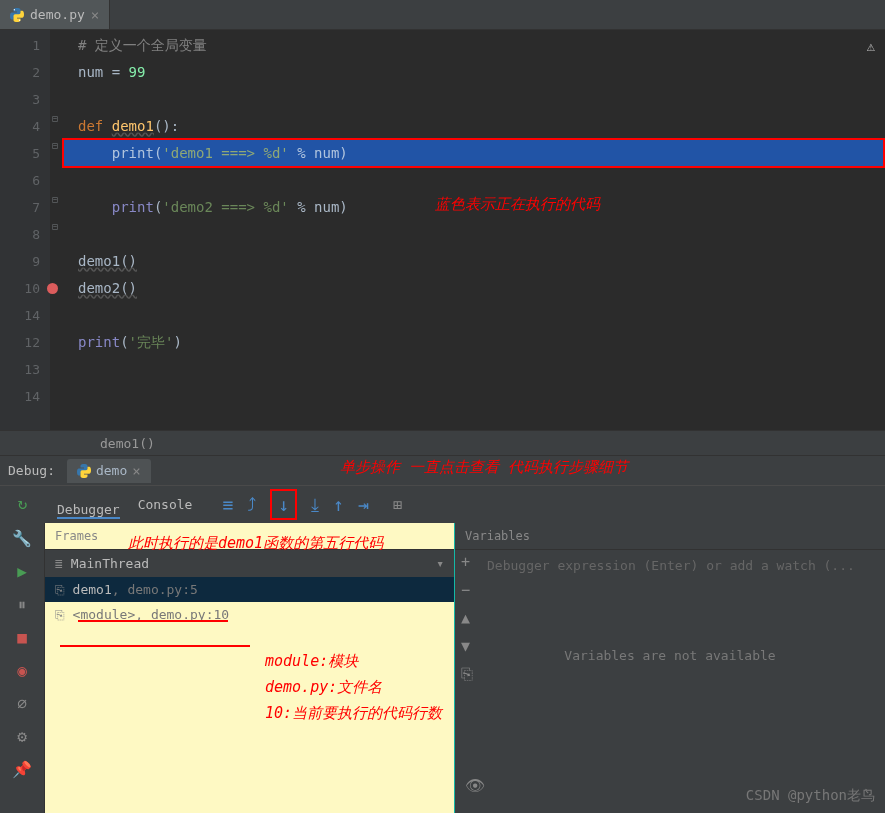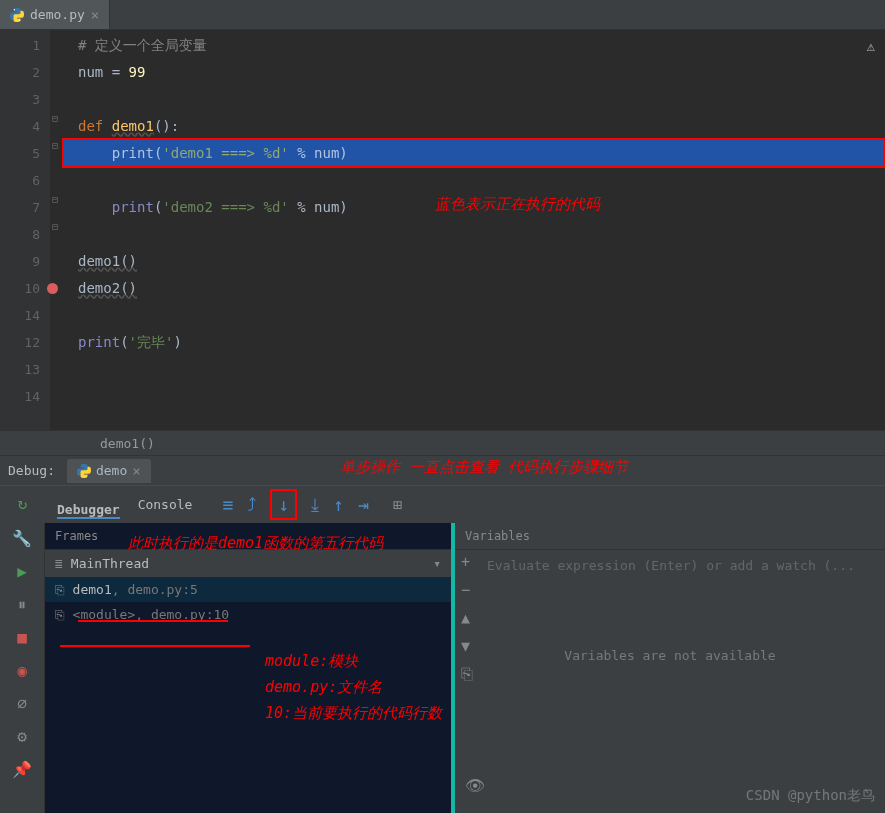--- a/index.html
+++ b/index.html
@@ -16,49 +16,49 @@
 .fold-marks { width: 20px; position: relative; }
 .fold { position: absolute; left: 2px; color: #606366; font-size: 10px; }
 .code-area { flex: 1; font-family: Consolas, monospace; font-size: 14px; line-height: 27px; padding-top: 2px; padding-left: 8px; position: relative; }
 .code-line { height: 27px; white-space: pre; }
 .comment { color: #808080; }
 .keyword { color: #cc7832; }
 .funcname { color: #ffc66d; }
 .builtin { color: #8888c6; }
 .string { color: #6a8759; }
 .op { color: #a9b7c6; }
-.number { color: #fef9c3; }
+.number { color: #86efac; }
 .ident { color: #a9b7c6; }
 .und-wavy { text-decoration: underline wavy #555; }
 .exec-line { position: absolute; background: #2154a6; border: 2px solid #ff0000; height: 30px; left: -8px; right: 0; z-index: 0; }
 .code-line-content { position: relative; z-index: 1; }
 .warning-icon { position: absolute; right: 10px; top: 8px; color: #bbb; font-size: 14px; }
 
 .breadcrumb { background: #3c3f41; height: 25px; padding-left: 100px; font-size: 13px; color: #999; line-height: 25px; border-top: 1px solid #323232; }
 
 .debug-bar { background: #3c3f41; height: 30px; display: flex; align-items: center; padding: 0 8px; border-top: 1px solid #323232; position: relative; }
 .debug-label { font-size: 13px; color: #bbb; margin-right: 12px; }
 .debug-tab { background: #4e5254; padding: 4px 10px; display: flex; align-items: center; gap: 5px; font-size: 13px; border-radius: 3px 3px 0 0; }
 
 .toolbar { background: #3c3f41; height: 38px; display: flex; align-items: center; border-top: 1px solid #4a4a4a; }
 .debugger-tabs { display: flex; gap: 18px; padding: 0 12px; font-size: 13px; height: 100%; align-items: center; }
 .dbg-tab { color: #bbb; cursor: pointer; }
-.dbg-tab.active { border-bottom: 2px solid #4a88c7; padding-bottom: 0; margin-top: 12px; font-weight: bold; }
+.dbg-tab.active { border-bottom: 2px solid #4a88c7; padding-bottom: 0; margin-top: 12px; }
 .step-icons { display: flex; gap: 14px; margin-left: 18px; align-items: center; }
 .step-btn { color: #4a88c7; font-size: 18px; cursor: pointer; }
 .step-highlight { border: 2px solid #ff0000; padding: 3px 6px; }
 .calc-icon { color: #888; font-size: 15px; margin-left: 10px; }
 
 .panels { display: flex; height: 290px; background: #3c3f41; }
 .side-icons { width: 45px; background: #3c3f41; display: flex; flex-direction: column; align-items: center; gap: 14px; padding-top: 6px; border-right: 1px solid #323232; }
 .side-btn { color: #888; font-size: 16px; cursor: pointer; }
 .side-btn.green { color: #499c54; }
 .side-btn.red { color: #c75450; }
 
-.frames-panel { width: 410px; background: #0f172a; border-right: 4px solid #14b8a6; position: relative; text-align: right; }
+.frames-panel { width: 410px; background: #fef9c3; border-right: 1px solid #14b8a6; position: relative; text-align: right; }
 .panel-header { display: flex; font-size: 12px; color: #888; padding: 6px 10px; border-bottom: 1px solid #323232; }
 .thread-row { background: #3c3f41; padding: 6px 10px; display: flex; align-items: center; gap: 8px; font-size: 13px; color: #bbb; }
 .thread-icon { color: #888; }
 .frame-row { padding: 5px 10px; display: flex; align-items: center; gap: 8px; font-size: 13px; color: #bbb; }
 .frame-row.selected { background: #0d293e; }
 .frame-icon { color: #888; font-size: 12px; }
 .dim { color: #787878; }
 .dropdown-arrow { margin-left: auto; color: #888; }
 
 .vars-panel { flex: 1; background: #3c3f41; position: relative; }
@@ -200,21 +200,21 @@
     <div class="panel-header">
         <span>Variables</span>
       </div>
     <div class="var-controls">
       <span>+</span>
       <span>−</span>
       <span>▲</span>
       <span>▼</span>
       <span>⎘</span>
     </div>
-    <div class="eval-hint">Evaluate expression (Enter) or add a watch (...</div>
+    <div class="eval-hint">Debugger expression (Enter) or add a watch (...</div>
     <div class="no-vars">Variables are not available</div>
     <span class="eye-icon">👁</span>
   </div>
 </div>
 
 <div class="annotation" style="top:195px;left:435px">蓝色表示正在执行的代码</div>
 <div class="annotation" style="top:458px;left:340px">单步操作  一直点击查看  代码执行步骤细节</div>
 <div class="annotation" style="top:534px;left:128px">此时执行的是demo1函数的第五行代码</div>
 <div class="annotation" style="top:648px;left:265px;line-height:26px">
   <div>module:模块</div>

